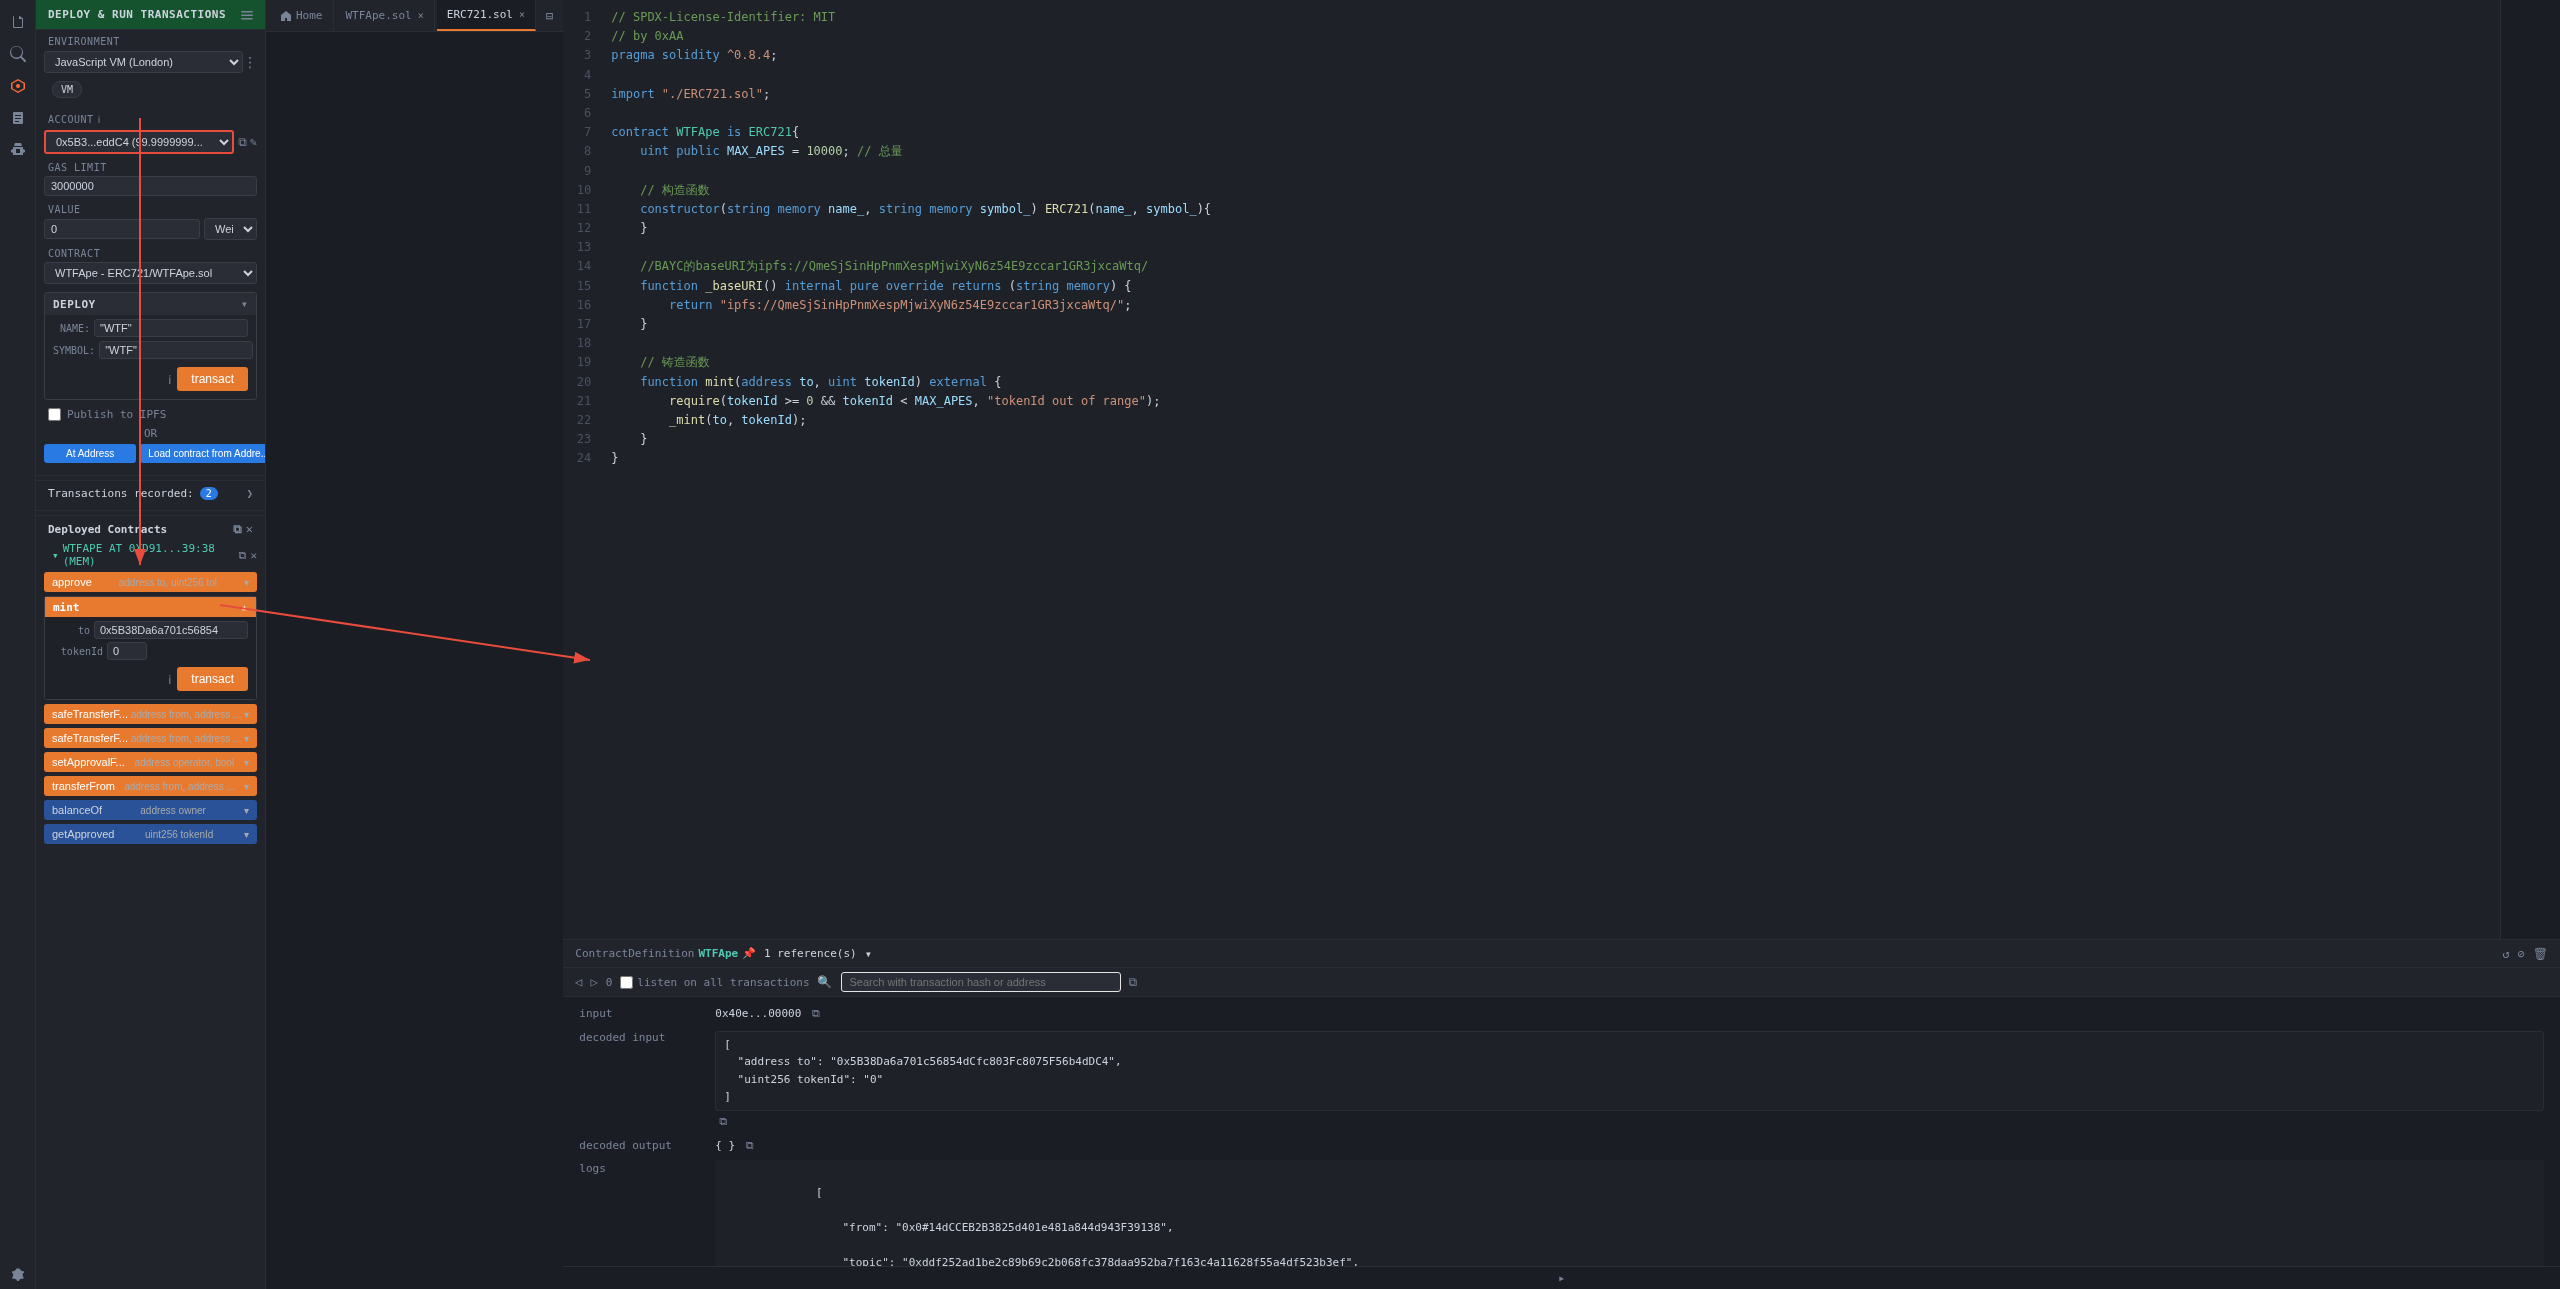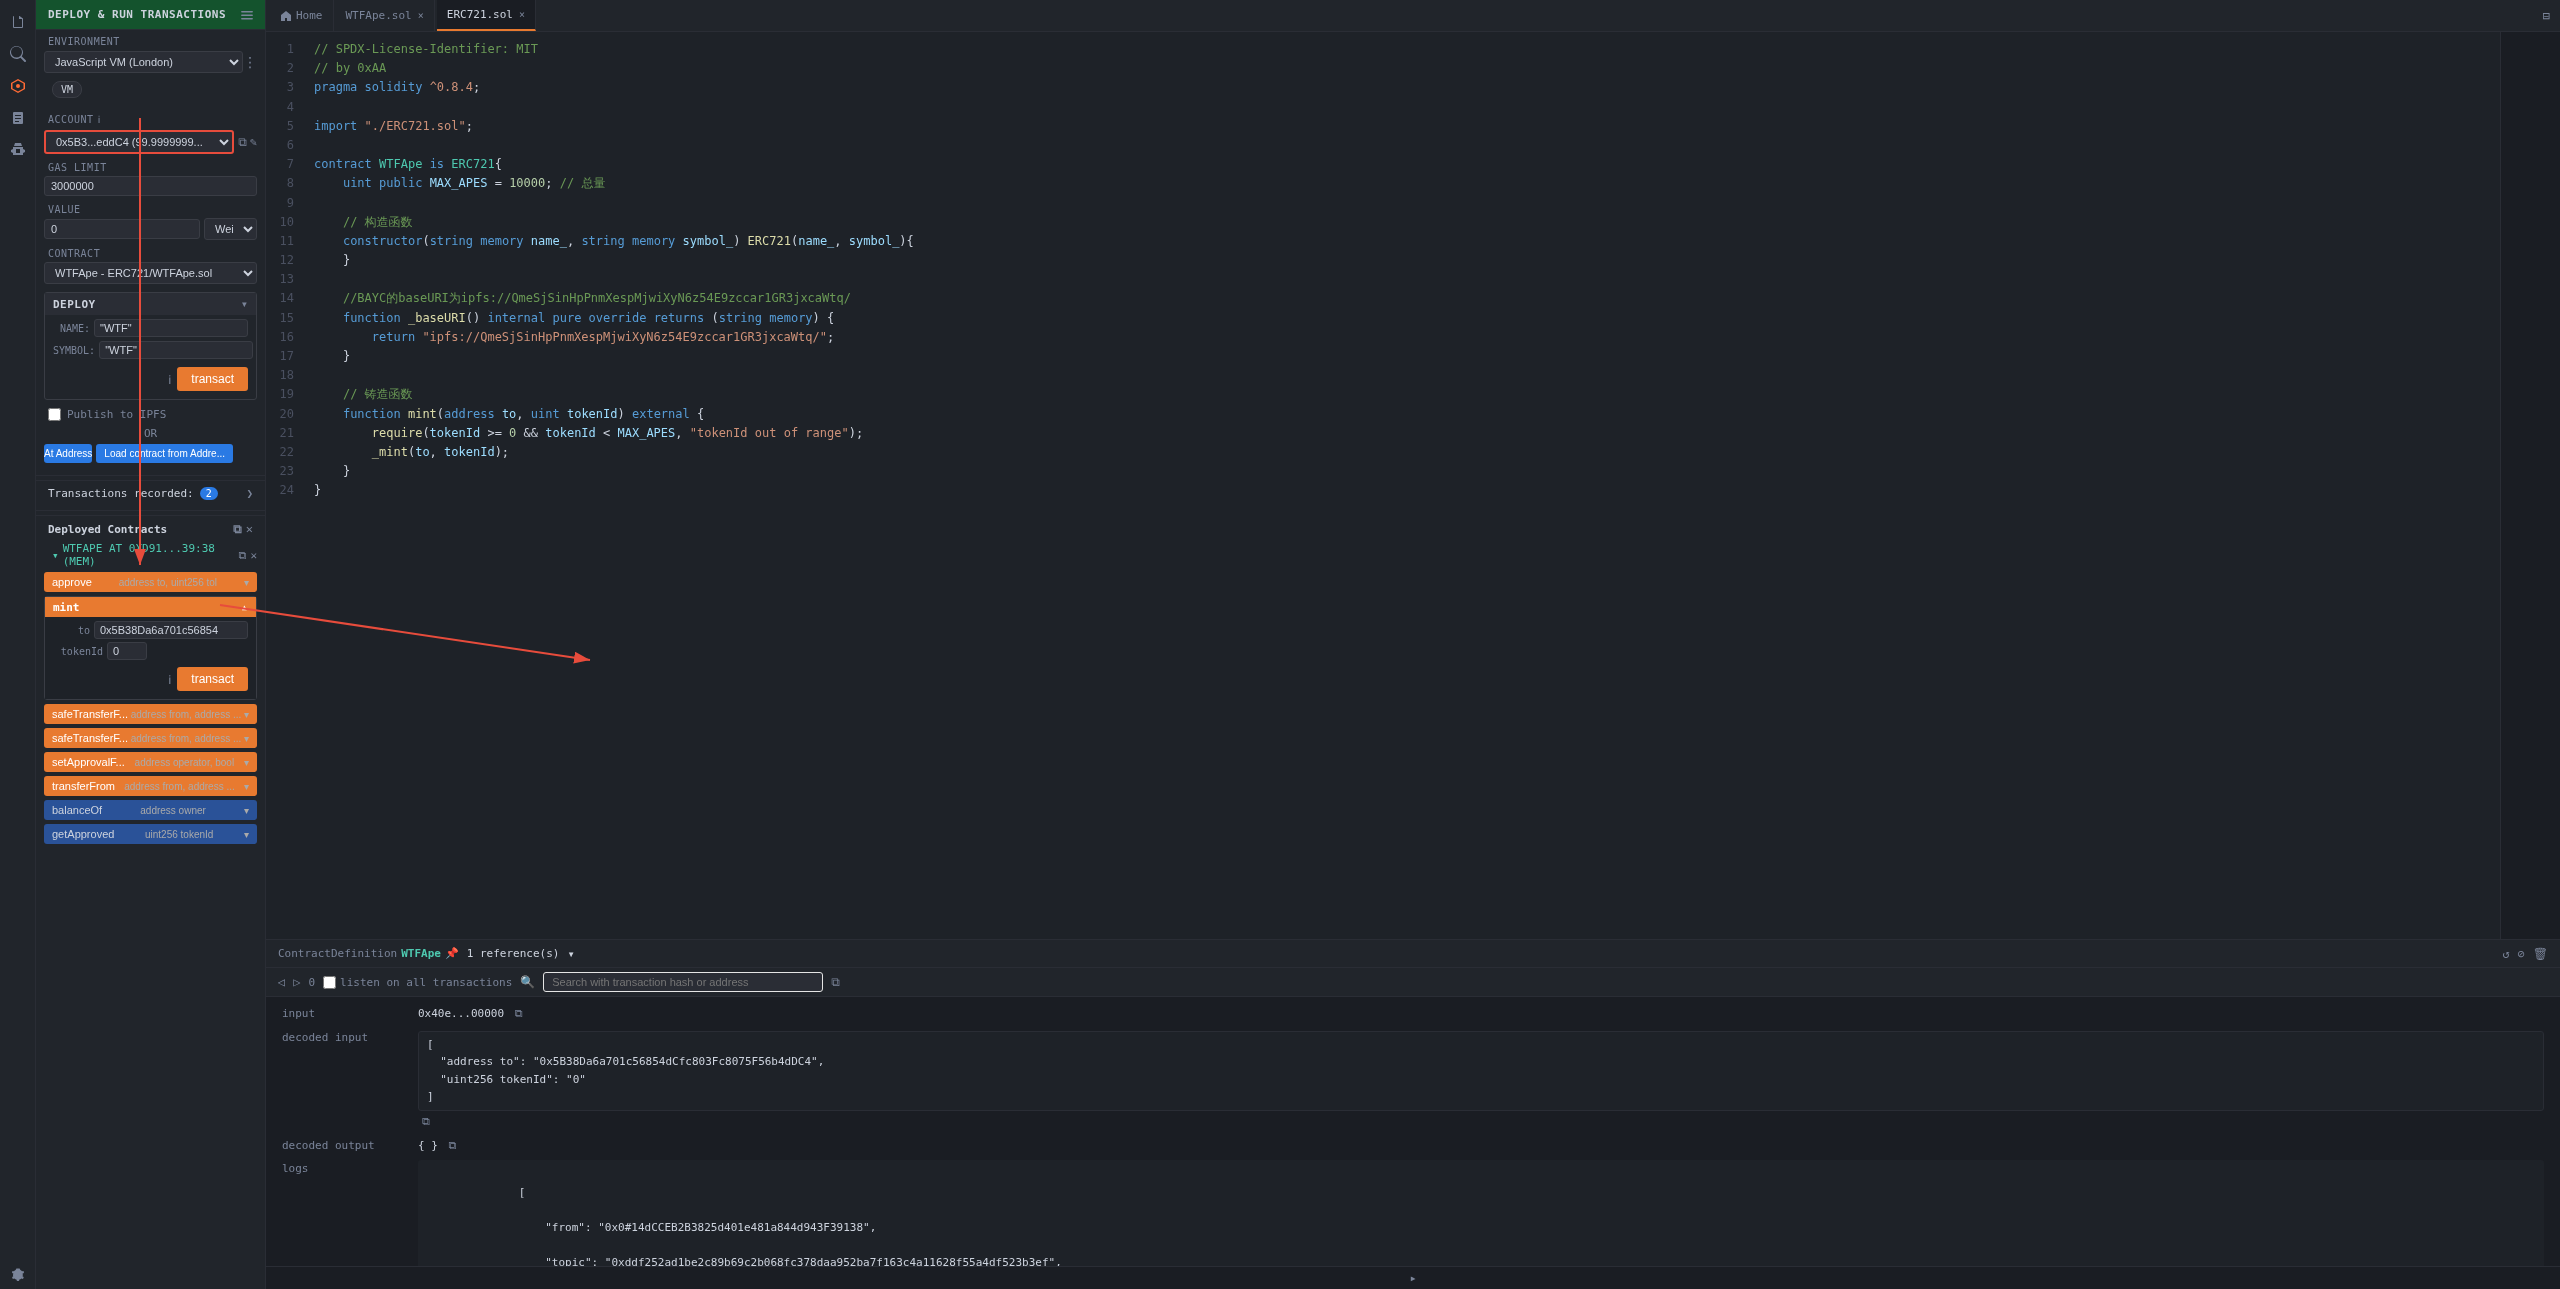--- a/index.html
+++ b/index.html
@@ -228,21 +228,21 @@
     .at-address-row {
       display: flex;
       align-items: center;
       gap: 4px;
       padding: 2px 8px 8px;
     }
     .at-address-btn {
       background: #2a7ae4;
       color: #fff;
       border: none;
-      padding: 4px 0;
+      padding: 4px 22px;
       font-size: 10px;
       border-radius: 3px;
       cursor: pointer;
       white-space: nowrap;
     }
     .load-btn {
       background: #2a7ae4;
       color: #fff;
       border: none;
       padding: 4px 8px;
@@ -346,21 +346,21 @@
       color: #cdd3de;
       padding: 2px 5px;
       font-size: 11px;
       border-radius: 3px;
     }
 
     
     .main-area {
       flex: 1;
       display: flex;
-      flex-direction: column;
+      flex-direction: row;
       overflow: hidden;
     }
 
     
     .tab-bar {
       display: flex;
       align-items: center;
       background: #21252b;
       border-bottom: 1px solid #2a2d35;
       height: 32px;

